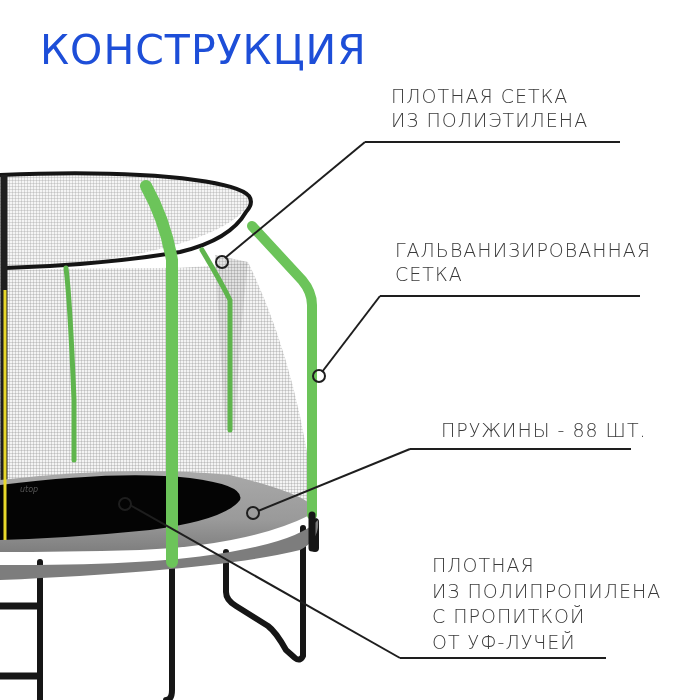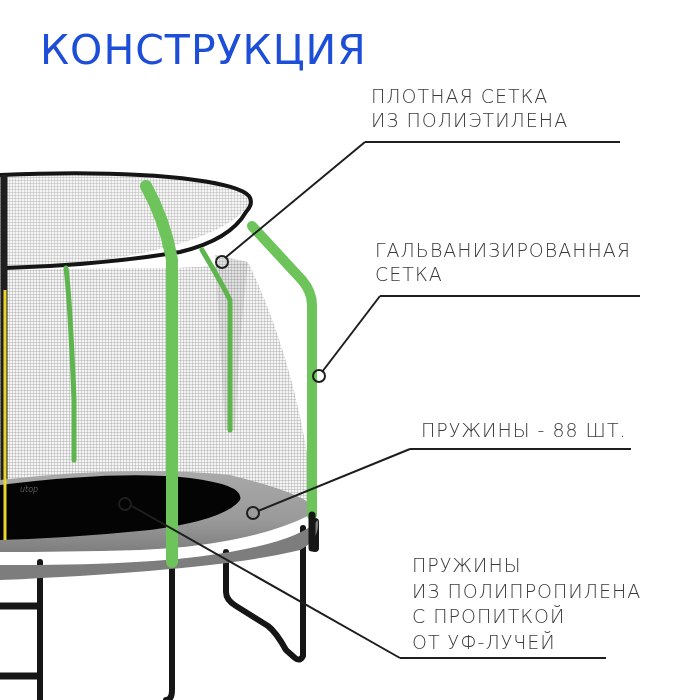--- a/index.html
+++ b/index.html
@@ -8,20 +8,21 @@
     .canvas { position: absolute; left: 0; top: 0; width: 700px; height: 700px; }
     .title {
       position: absolute; left: 40px; top: 30px;
       font-size: 41px; font-weight: 400; letter-spacing: 1px;
       color: #1d4ed8; line-height: 1;
     }
     .label {
       position: absolute; color: #3a3a3a; font-size: 19px;
       font-weight: 300; letter-spacing: 1px; line-height: 24px;
       white-space: pre-line;
+      margin-left: 20px;
     }
     .label-net { left: 371px; top: 84px; }
     .label-steel { left: 375px; top: 238px; }
     .label-springs { left: 421px; top: 418px; }
     .label-mat { left: 412px; top: 553px; line-height: 25.5px; }
     svg { position: absolute; left: 0; top: 0; }
   </style>
 </head>
 <body>
 
@@ -107,17 +108,17 @@
     </g>
   </svg>
 
   <div class="title">КОНСТРУКЦИЯ</div>
 
   <div class="label label-net">ПЛОТНАЯ СЕТКА
 ИЗ ПОЛИЭТИЛЕНА</div>
   <div class="label label-steel">ГАЛЬВАНИЗИРОВАННАЯ
 СЕТКА</div>
   <div class="label label-springs">ПРУЖИНЫ - 88 ШТ.</div>
-  <div class="label label-mat">ПРУЖИНЫ
+  <div class="label label-mat">ПЛОТНАЯ
 ИЗ ПОЛИПРОПИЛЕНА
 С ПРОПИТКОЙ
 ОТ УФ-ЛУЧЕЙ</div>
 </div>
 
 </body></html>

